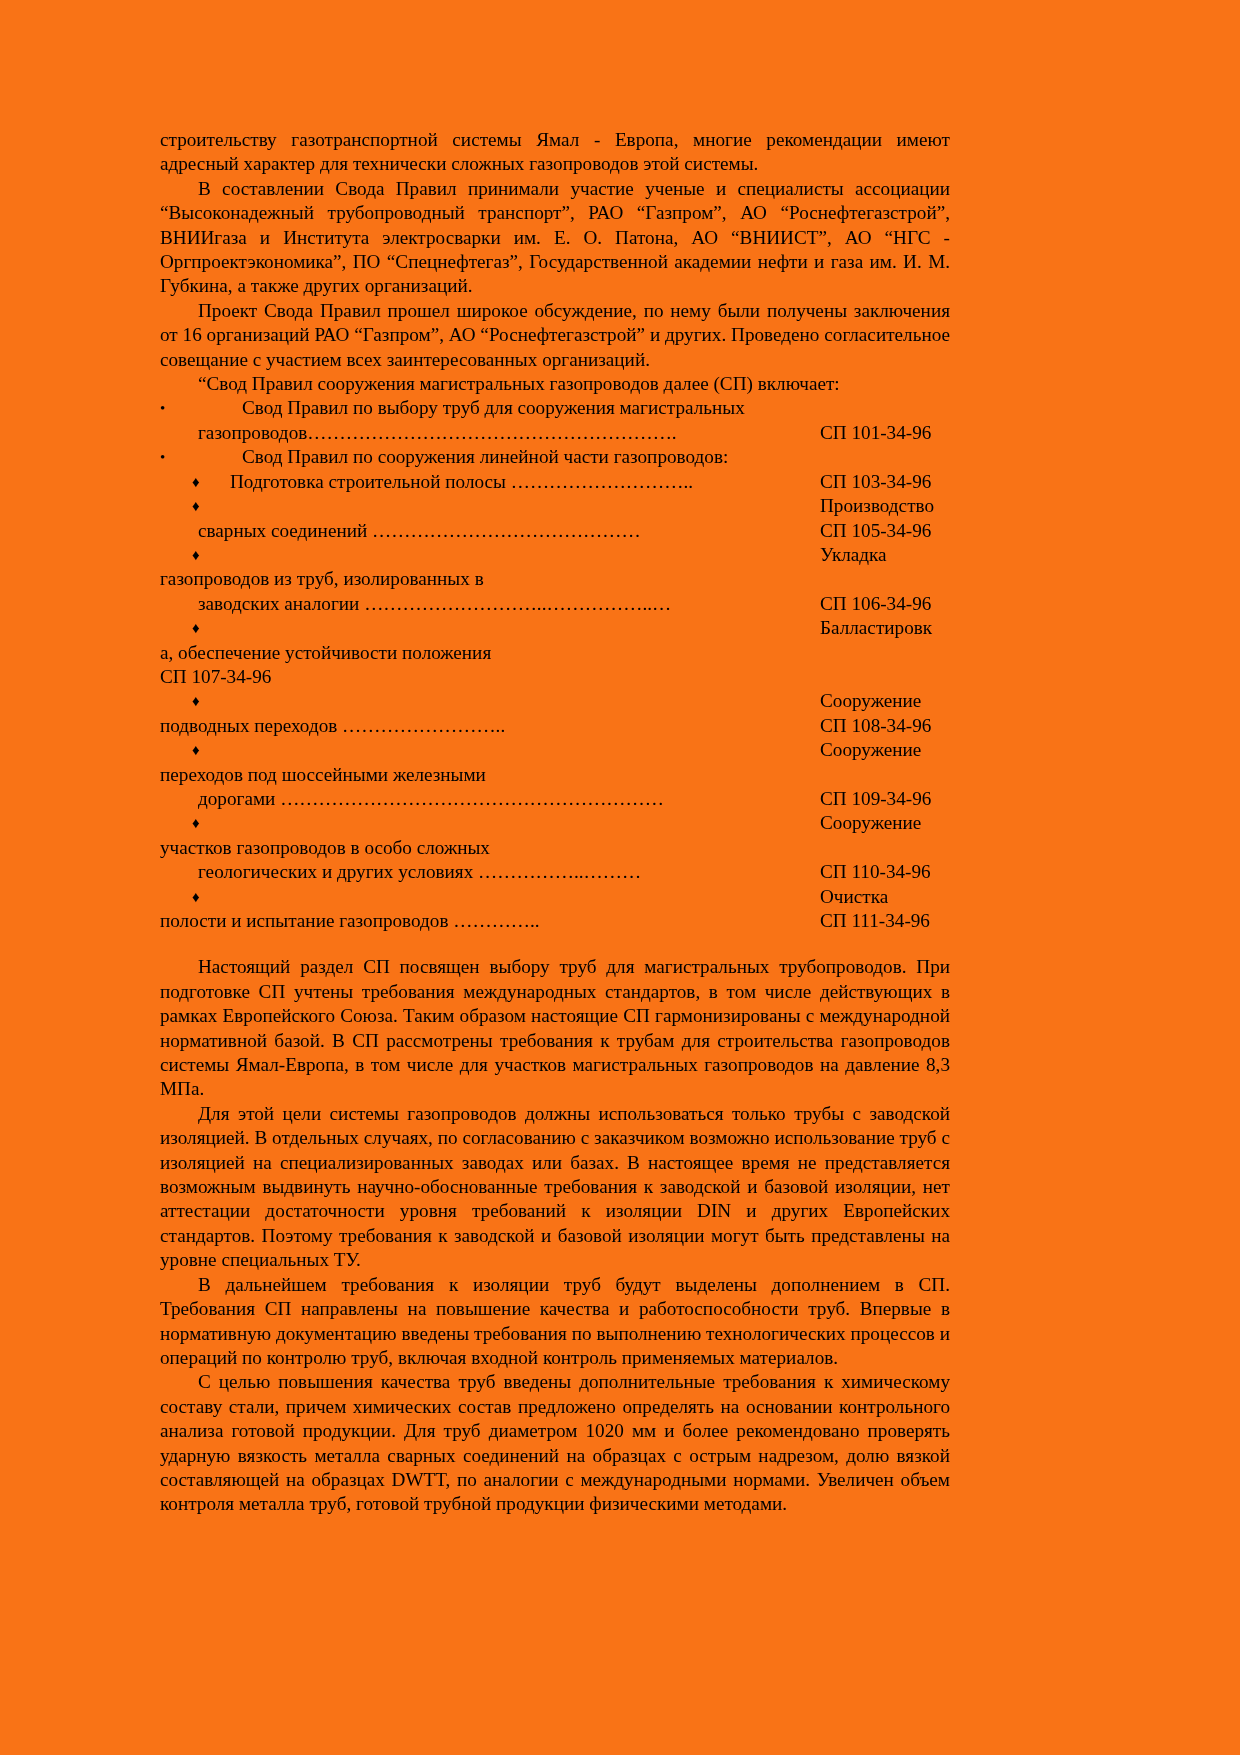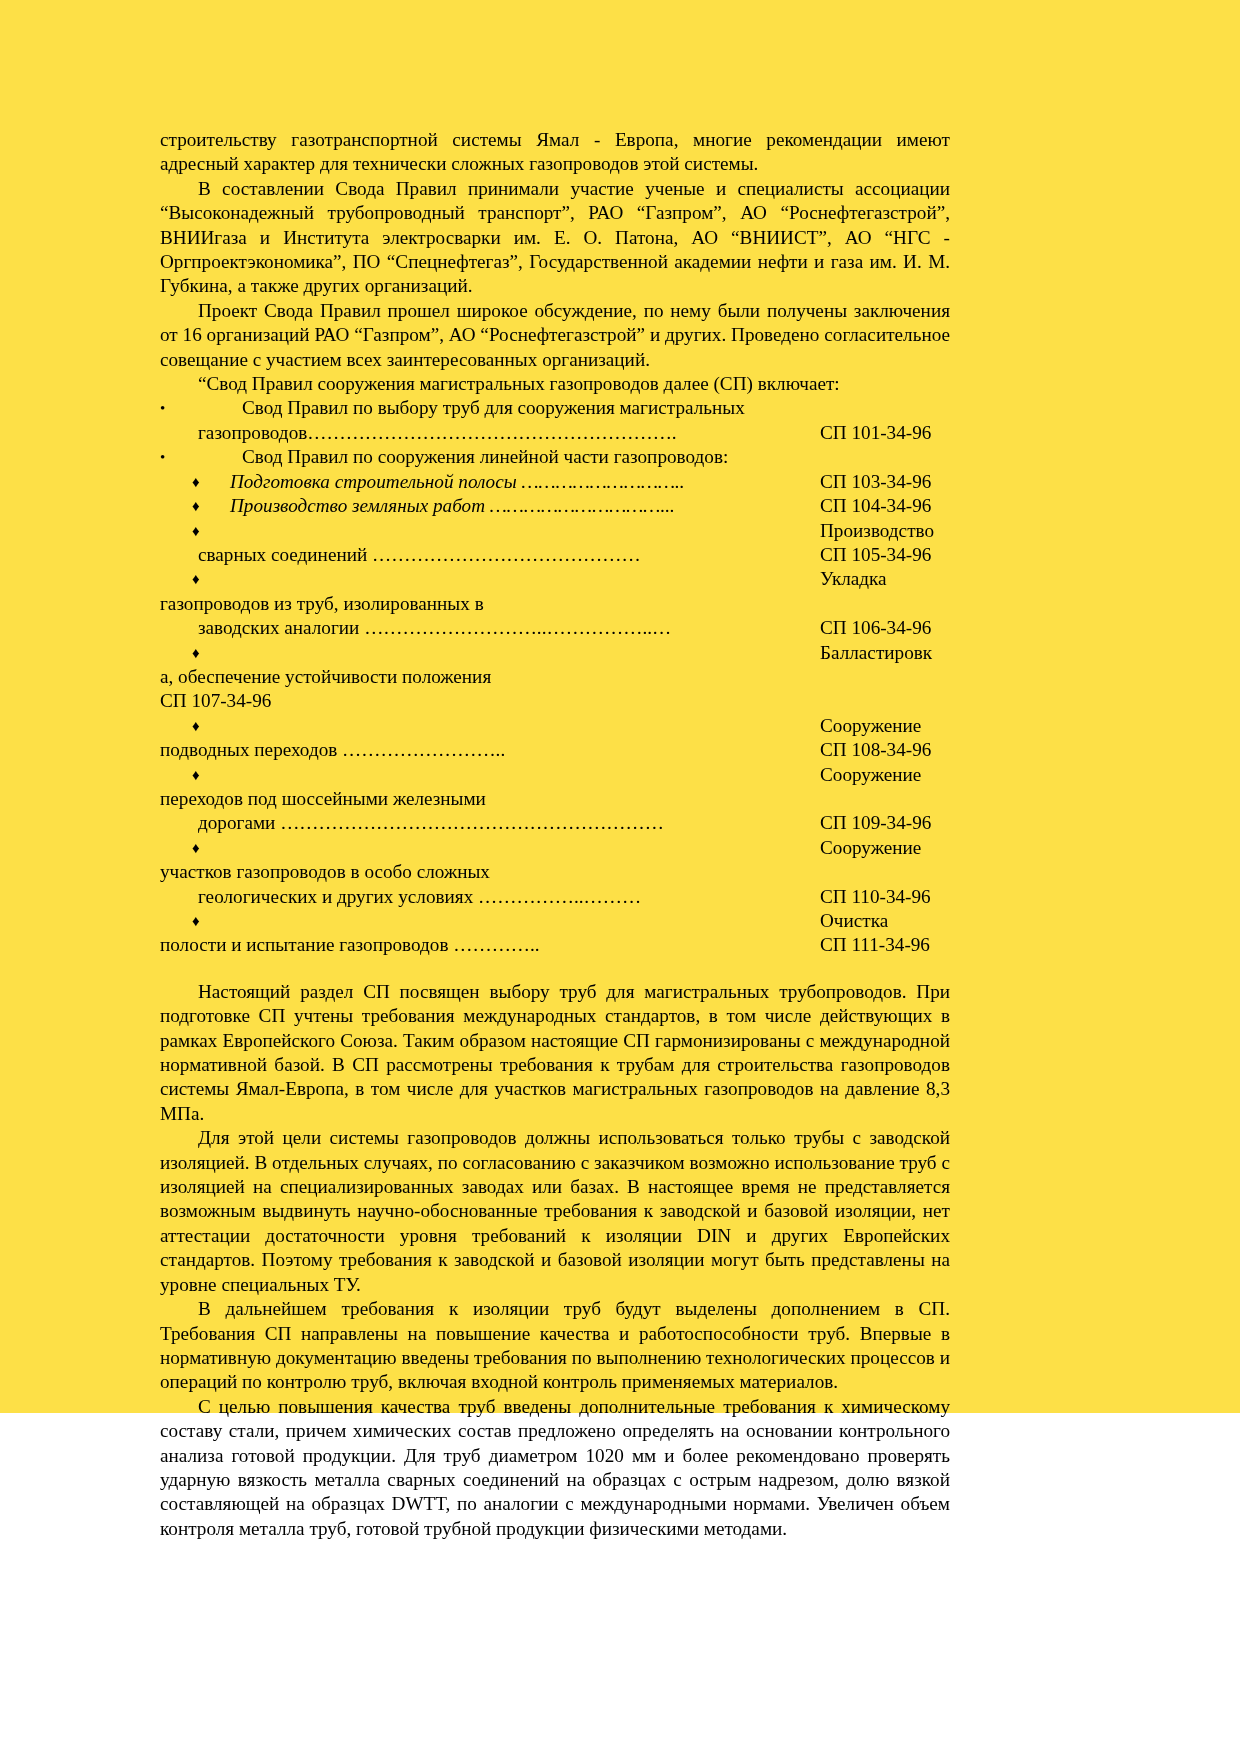--- a/index.html
+++ b/index.html
@@ -11,22 +11,22 @@
   body {
     width: 1240px;
     height: 1755px;
     font-family: "Liberation Serif", "DejaVu Serif", serif;
     color: #000000;
     -webkit-font-smoothing: antialiased;
   }
   .page {
     position: relative;
     width: 1240px;
-    height: 1413px;
-    background: #fde047;
+    height: 1755px;
+    background: #f97316;
     box-sizing: border-box;
     padding: 128px 160px 0 160px;
   }
   .content {
     width: 790px;
     font-size: 19.2px;
     line-height: 24.4px;
   }
 
   
@@ -81,21 +81,21 @@
     text-align: left;
     font-size: 15px;
     line-height: 24.4px;
     vertical-align: top;
   }
   .lvl1-marker { padding-left: 0px; }
   .lvl2-marker { padding-left: 32px; }
 
   .txt-after-b1 { padding-left: 68px; margin-top: 18px; }
   .txt-after-b2a { padding-left: 70px; }
-  .txt-after-b2 { padding-left: 24px; font-style: italic; }
+  .txt-after-b2 { padding-left: 24px; }
 
   .cont-1 { padding-left: 38px; }
   .cont-0 { padding-left: 0px; }
   .spacer-22 { height: 22px; }
 
   
 </style>
 </head>
 <body>
 
@@ -120,24 +120,20 @@
         </div>
         <div class="toc-row">
           <div class="toc-left"><span class="bullet-round lvl1-marker">•</span><span class="txt-after-b1">Свод Правил по сооружения линейной части газопроводов:</span></div>
           <div class="toc-code"></div>
         </div>
         <div class="toc-row">
           <div class="toc-left"><span class="bullet-diamond lvl2-marker">♦</span><span class="txt-after-b2">Подготовка строительной полосы ………………………..</span></div>
           <div class="toc-code">СП 103-34-96</div>
         </div>
         <div class="toc-row">
-          <div class="toc-left"><span class="bullet-diamond lvl2-marker">♦</span><span class="txt-after-b2">Производство земляных работ …………………………...</span></div>
-          <div class="toc-code">СП 104-34-96</div>
-        </div>
-        <div class="toc-row">
           <div class="toc-left"><span class="bullet-diamond lvl2-marker">♦</span><span class="txt-after-b2"></span></div>
           <div class="toc-code">Производство</div>
         </div>
         <div class="toc-row">
           <div class="toc-left"><span class="cont-1">сварных соединений ……………………………………</span></div>
           <div class="toc-code">СП 105-34-96</div>
         </div>
         <div class="toc-row">
           <div class="toc-left"><span class="bullet-diamond lvl2-marker">♦</span><span class="txt-after-b2"></span></div>
           <div class="toc-code">Укладка</div>

